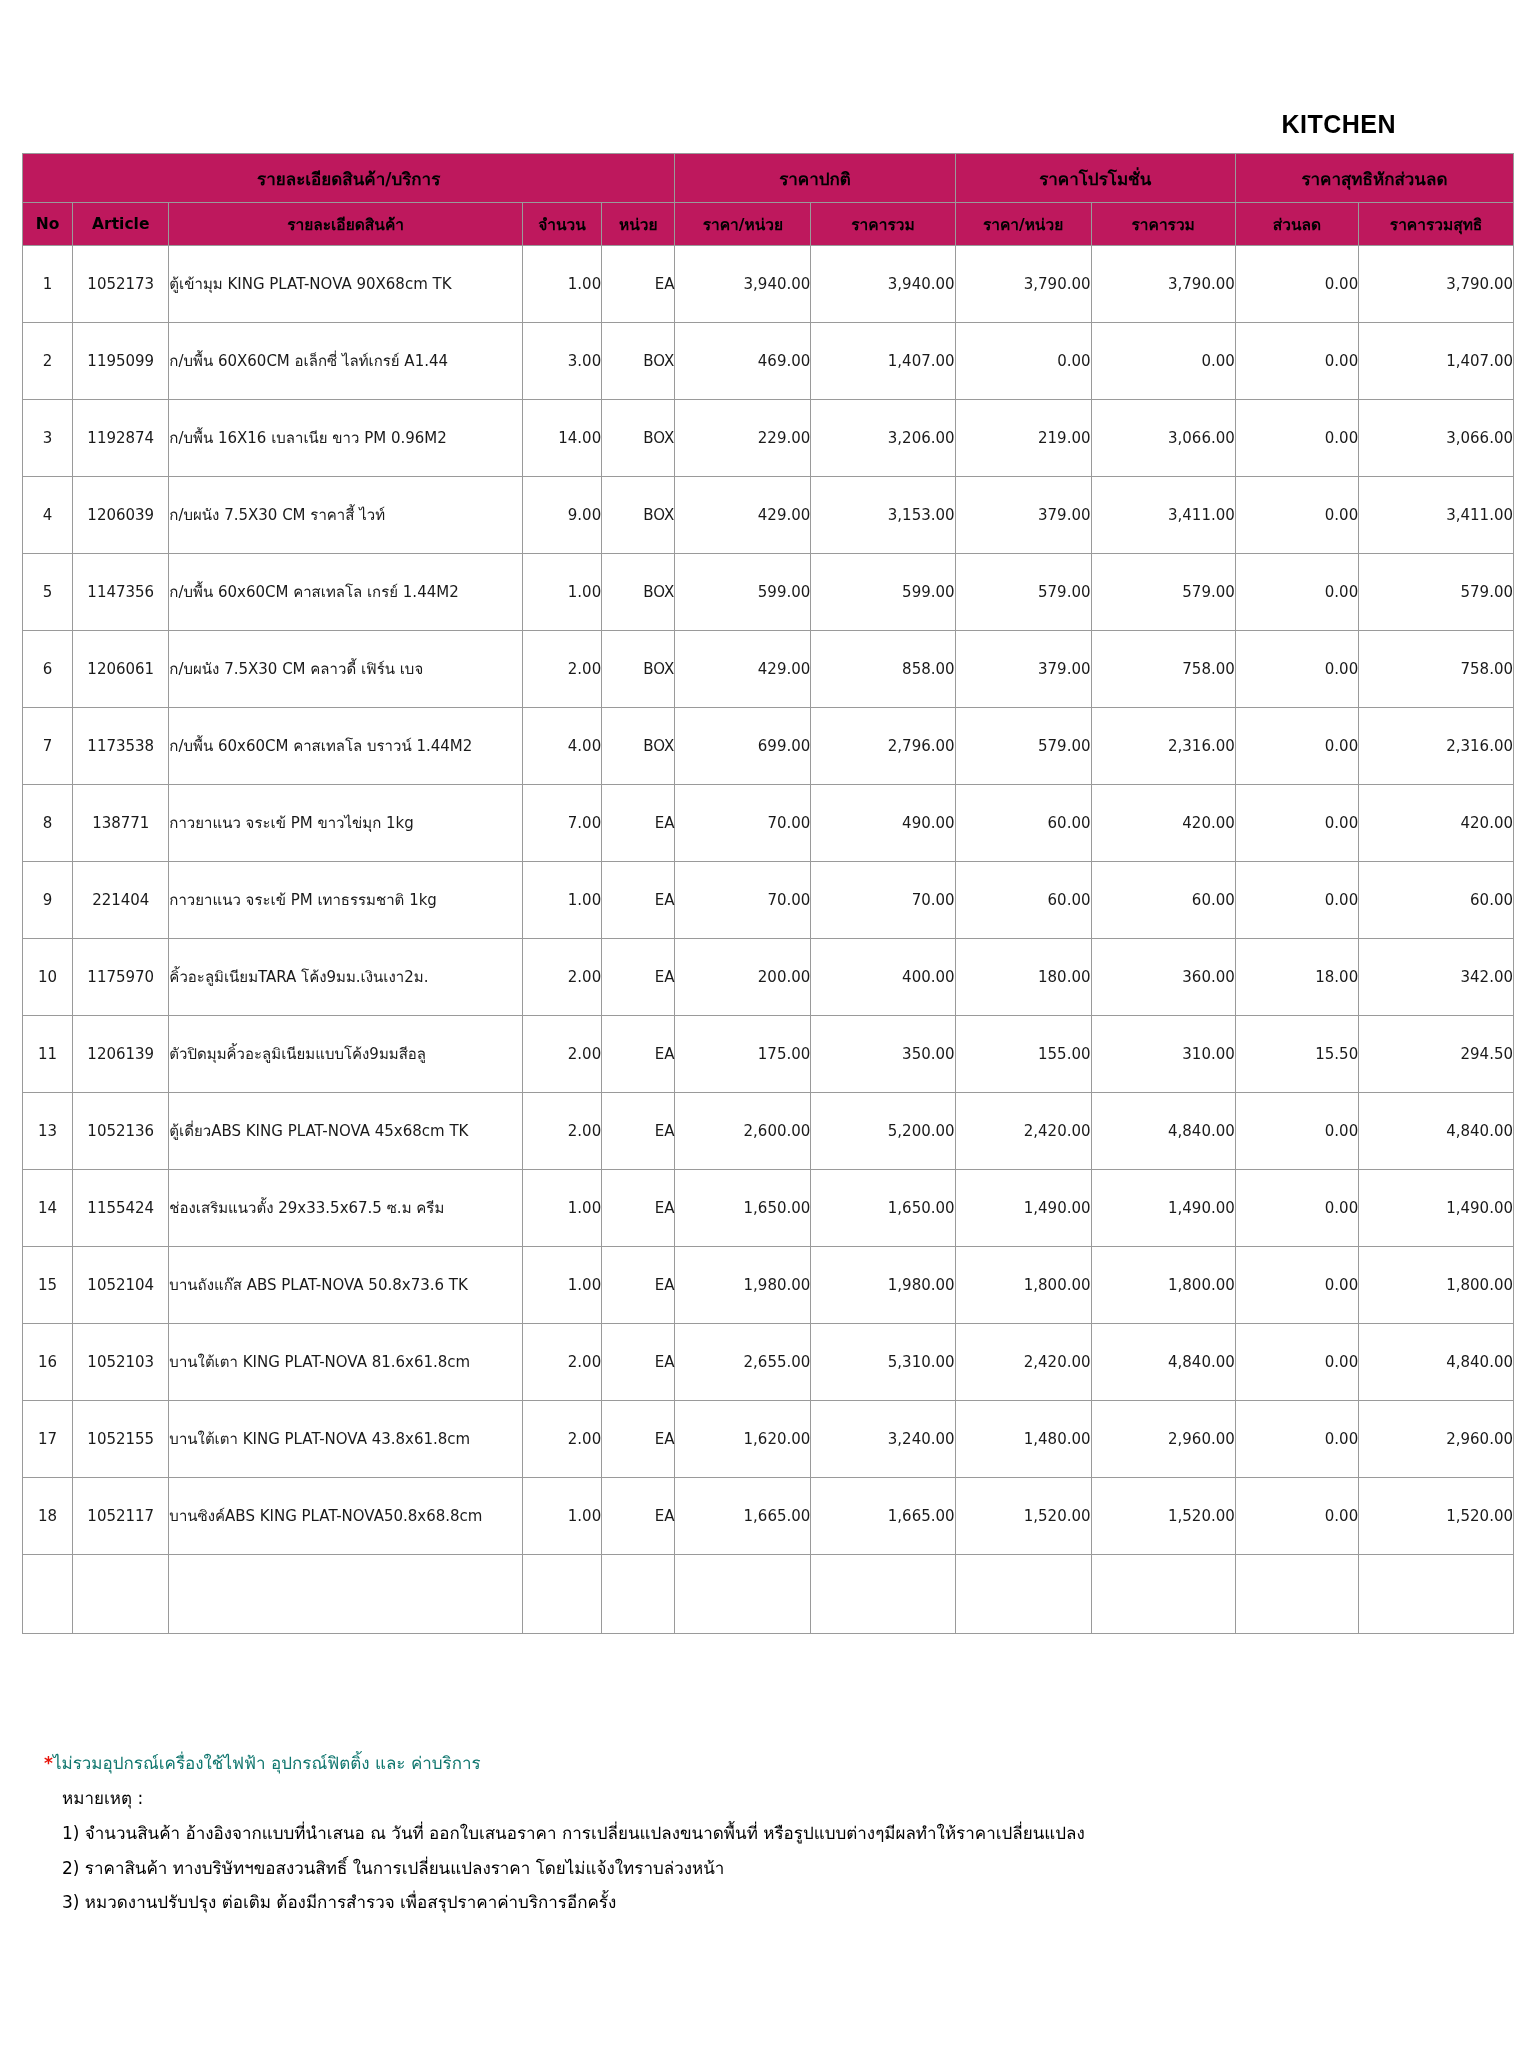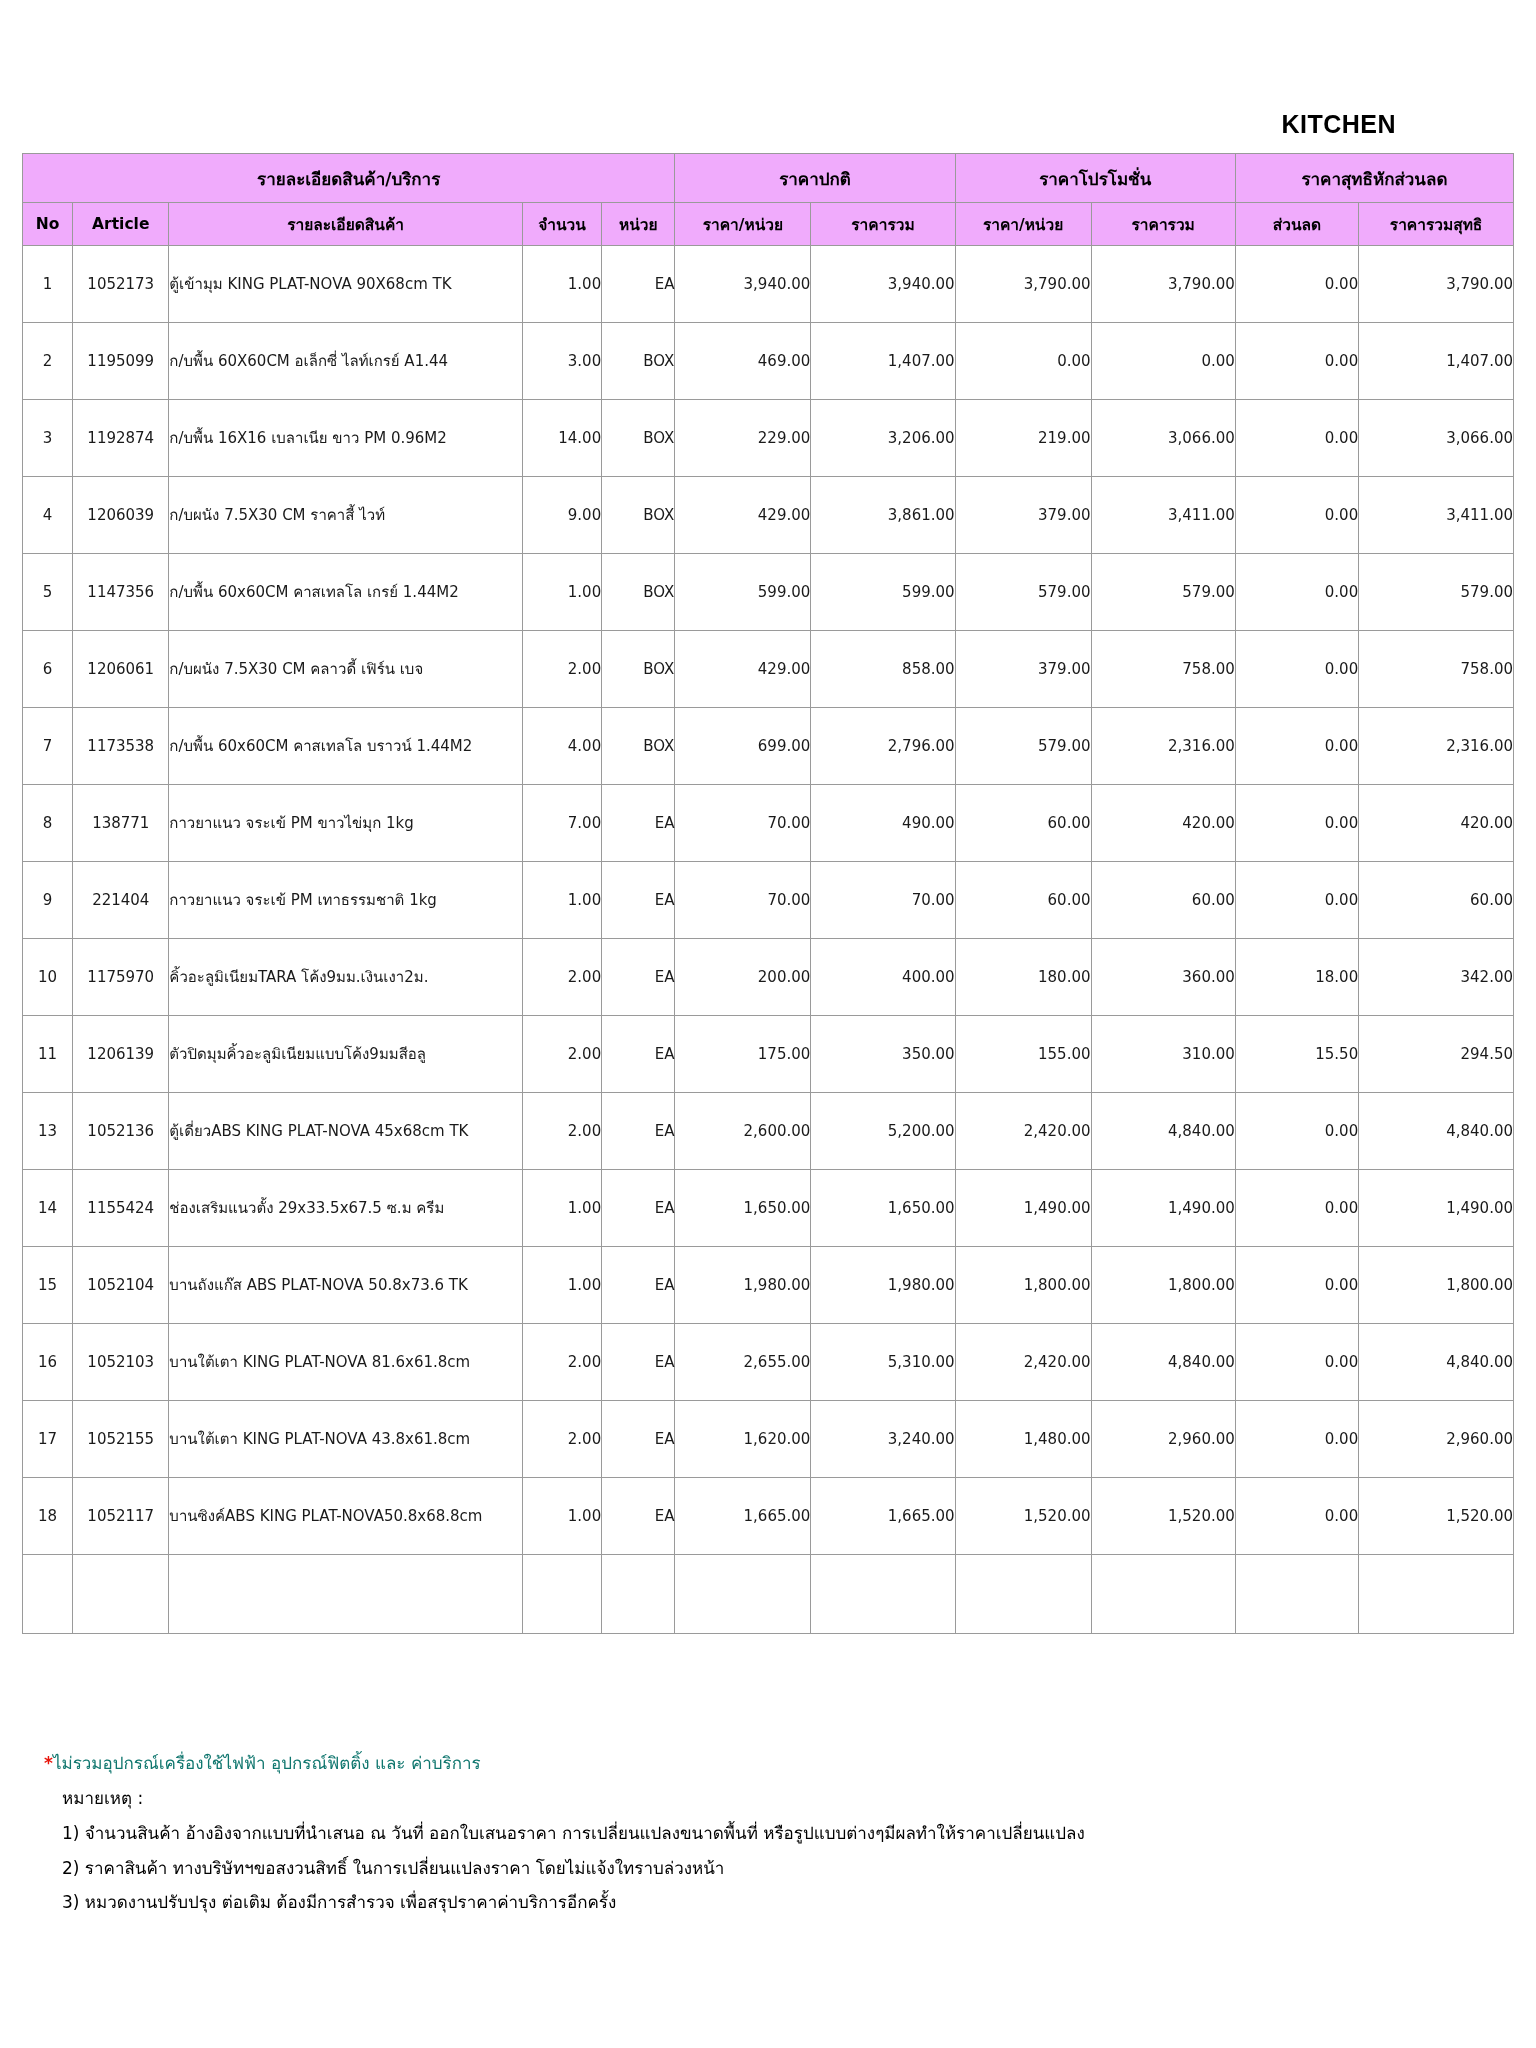--- a/index.html
+++ b/index.html
@@ -34,21 +34,21 @@
     border-collapse: collapse;
     table-layout: fixed;
     font-size: 15px;
   }
   table.quote th, table.quote td {
     border: 1px solid #9a9a9a;
     padding: 0;
     vertical-align: middle;
   }
   thead th {
-    background: #f0abfc;
+    background: #be185d;
     font-weight: bold;
     text-align: center;
     font-size: 17px;
     height: 48px;
     padding: 4px 2px;
   }
   thead tr.sub th {
     font-size: 15.5px;
     height: 42px;
     font-weight: bold;
@@ -170,21 +170,21 @@
           <td class="money">0.00</td>
           <td class="money">3,066.00</td>
         </tr>
         <tr>
           <td class="num">4</td>
           <td class="art">1206039</td>
           <td class="desc">ก/บผนัง 7.5X30 CM ราคาสี้ ไวท์</td>
           <td class="qty">9.00</td>
           <td class="unit">BOX</td>
           <td class="money">429.00</td>
-          <td class="money">3,861.00</td>
+          <td class="money">3,153.00</td>
           <td class="money">379.00</td>
           <td class="money">3,411.00</td>
           <td class="money">0.00</td>
           <td class="money">3,411.00</td>
         </tr>
         <tr>
           <td class="num">5</td>
           <td class="art">1147356</td>
           <td class="desc">ก/บพื้น 60x60CM คาสเทลโล เกรย์ 1.44M2</td>
           <td class="qty">1.00</td>

